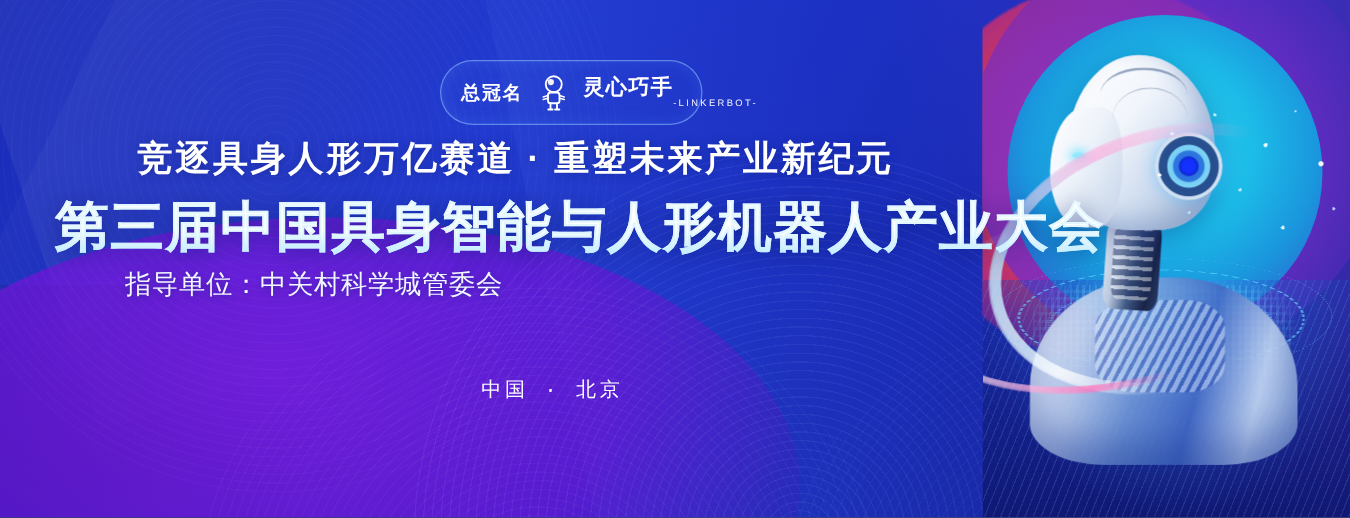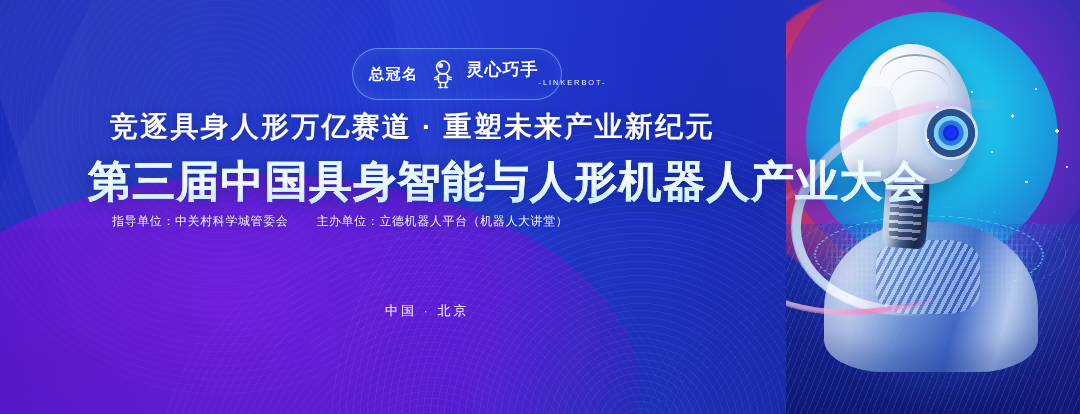--- a/index.html
+++ b/index.html
@@ -352,47 +352,47 @@
     font-size:43px;
     font-weight:700;
     letter-spacing:1.2px;
     white-space:nowrap;
     background:linear-gradient(180deg,#ffffff 0%,#ffffff 52%,#dff4ff 72%,#a8e6ff 100%);
     -webkit-background-clip:text;
     background-clip:text;
     color:transparent;
     -webkit-text-stroke:0.4px rgba(200,240,255,0.5);
     filter:drop-shadow(0 2px 10px rgba(8,24,110,0.55));
-    margin-left:44px;
   }
   .orgs{
     position:absolute;
-    left:112px; top:213px;
-    display:flex; gap:28px;
+    left:100px; top:213px;
+    display:flex; gap:15px;
     color:#f2f6ff;
-    font-size:12px;
+    font-size:21px;
     letter-spacing:0.6px;
     white-space:nowrap;
     text-shadow:0 1px 6px rgba(10,30,120,0.5);
   }
   .event-date{
     position:absolute;
     left:387px; top:265px;
     color:#eef3ff;
     font-size:17px;
     letter-spacing:1.4px;
     white-space:nowrap;
   }
   .event-place{
     position:absolute;
     left:385px; top:302px;
     color:#ffffff;
-    font-size:13px;
+    font-size:16px;
     letter-spacing:3px;
     white-space:nowrap;
+    font-family:Liberation Mono, monospace;
   }
 </style>
 </head>
 <body>
 
 <div class="banner">
 
   <div class="bg-base"></div>
   <div class="bg-facet-a"></div>
   <div class="bg-facet-b"></div>
@@ -449,18 +449,17 @@
       <span class="brand-en">-LINKERBOT-</span>
     </span>
   </div>
 
   <div class="subtitle">竞逐具身人形万亿赛道 · 重塑未来产业新纪元</div>
 
   <div class="title">第三届中国具身智能与人形机器人产业大会</div>
 
   <div class="orgs">
     <span>指导单位：中关村科学城管委会</span>
-    <span>主办单位：立德机器人平台（机器人大讲堂）</span>
   </div>
 
 
   <div class="event-place">中国 · 北京</div>
 </div>
 
 </body></html>

